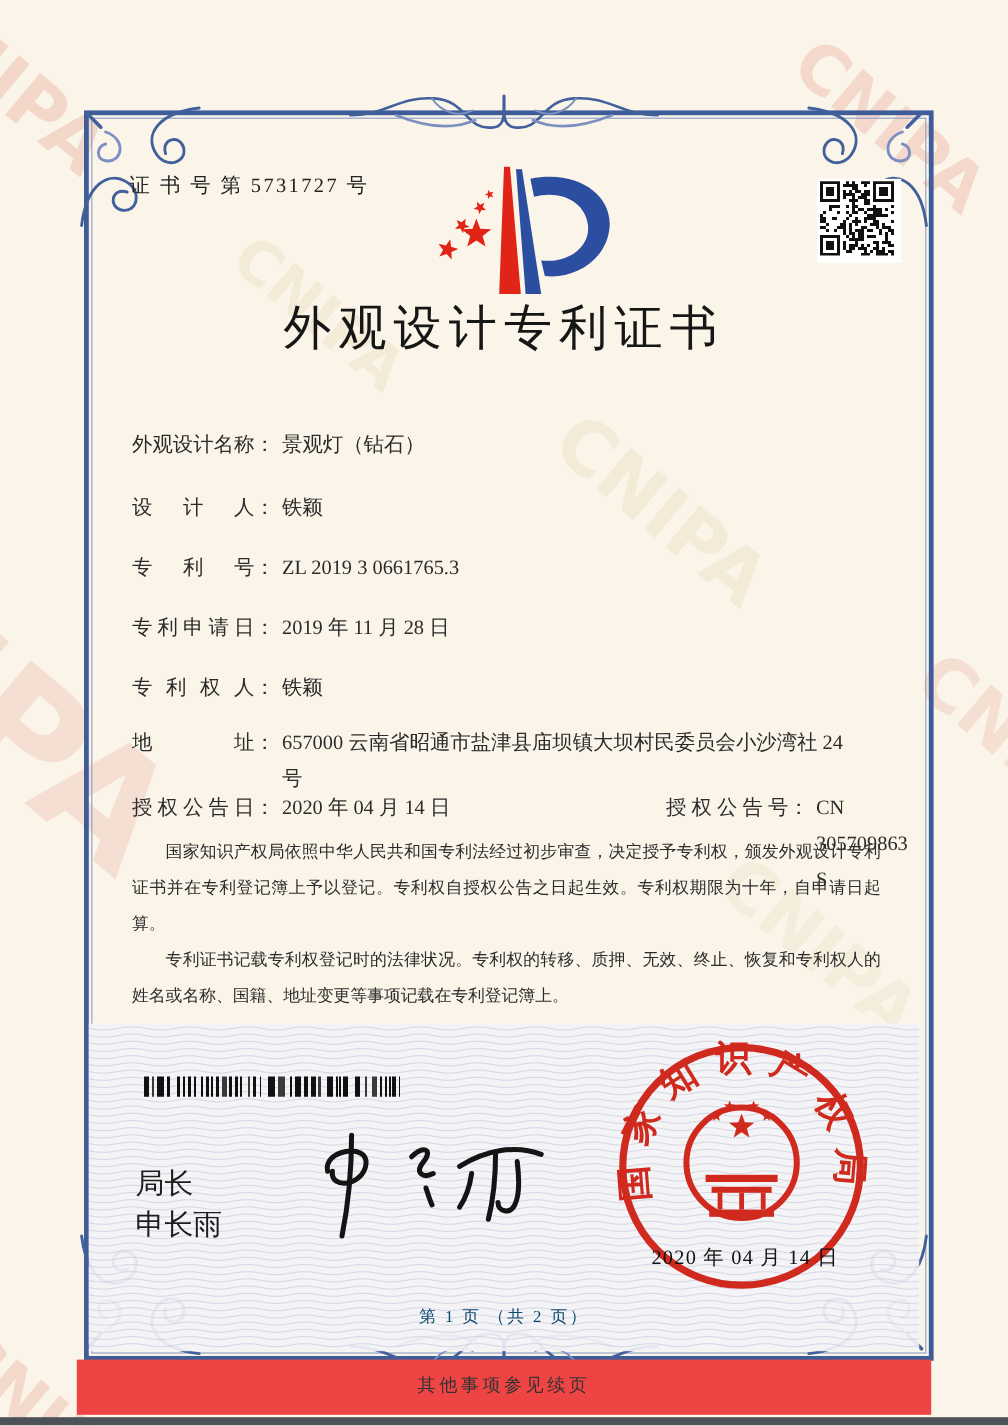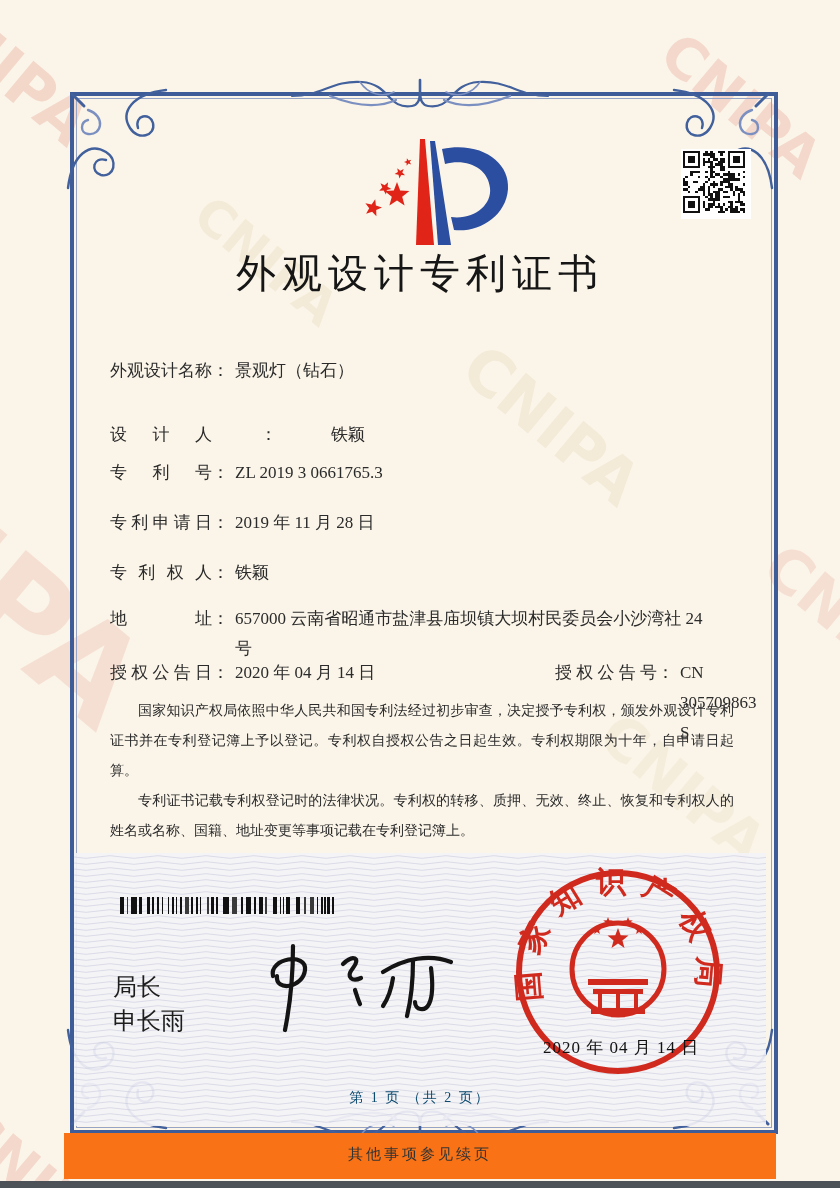--- a/index.html
+++ b/index.html
@@ -34,21 +34,21 @@
   .paras{position:absolute;left:110px;top:696px;width:624px;font-size:14px;line-height:30px;color:#2b2b2b;text-align:justify;}
   .paras p{margin:0;text-indent:2em;}
   
   .waveband{position:absolute;left:74px;top:853px;width:692px;height:273px;background:rgba(243,242,246,0.92);overflow:hidden;}
   .barcode{position:absolute;left:120px;top:897px;width:215px;height:17px;}
   .director{position:absolute;left:113px;top:970px;font-size:24px;color:#1d1d1d;line-height:34px;}
   .signature{position:absolute;left:255px;top:938px;width:210px;height:96px;}
   .seal{position:absolute;left:513px;top:867px;width:210px;height:210px;}
   .seal-date{position:absolute;left:515px;top:1036px;width:212px;text-align:center;font-size:17px;color:#111;letter-spacing:1px;}
   .page-num{position:absolute;left:70px;top:1089px;width:700px;text-align:center;font-size:14px;letter-spacing:2px;color:#0c4a6e;}
-  .bottom-strip{position:absolute;left:64px;top:1133px;width:712px;height:46px;background:#f97316;}
+  .bottom-strip{position:absolute;left:64px;top:1133px;width:712px;height:46px;background:#ef4444;}
   .cont-note{position:absolute;left:0;top:12px;width:100%;text-align:center;font-size:15px;letter-spacing:3px;color:#333;}
   .bottom-edge{position:absolute;left:0;top:1181px;width:840px;height:7px;background:#4d5158;}
 </style>
 </head>
 <body>
 
 <div class="page">
 
   <div class="wm wm-pink" style="left:-55px;top:-30px;font-size:62px;opacity:.85;">CNIPA</div>
   <div class="wm wm-pink" style="left:690px;top:20px;font-size:56px;opacity:.8;">CNIPA</div>
@@ -171,20 +171,21 @@
         <path d="M0,232 q12,2.6 24,0 q12,-2.6 24,0 q12,2.6 24,0 q12,-2.6 24,0 q12,2.6 24,0 q12,-2.6 24,0 q12,2.6 24,0 q12,-2.6 24,0 q12,2.6 24,0 q12,-2.6 24,0 q12,2.6 24,0 q12,-2.6 24,0 q12,2.6 24,0 q12,-2.6 24,0 q12,2.6 24,0 q12,-2.6 24,0 q12,2.6 24,0 q12,-2.6 24,0 q12,2.6 24,0 q12,-2.6 24,0 q12,2.6 24,0 q12,-2.6 24,0 q12,2.6 24,0 q12,-2.6 24,0 q12,2.6 24,0 q12,-2.6 24,0 q12,2.6 24,0 q12,-2.6 24,0 q12,2.6 24,0" fill="none" stroke="#b7bdd4" stroke-width="0.8" opacity="0.55"></path>
         <path d="M0,238 q12,2.6 24,0 q12,-2.6 24,0 q12,2.6 24,0 q12,-2.6 24,0 q12,2.6 24,0 q12,-2.6 24,0 q12,2.6 24,0 q12,-2.6 24,0 q12,2.6 24,0 q12,-2.6 24,0 q12,2.6 24,0 q12,-2.6 24,0 q12,2.6 24,0 q12,-2.6 24,0 q12,2.6 24,0 q12,-2.6 24,0 q12,2.6 24,0 q12,-2.6 24,0 q12,2.6 24,0 q12,-2.6 24,0 q12,2.6 24,0 q12,-2.6 24,0 q12,2.6 24,0 q12,-2.6 24,0 q12,2.6 24,0 q12,-2.6 24,0 q12,2.6 24,0 q12,-2.6 24,0 q12,2.6 24,0" fill="none" stroke="#b7bdd4" stroke-width="0.8" opacity="0.55"></path>
         <path d="M0,244 q12,2.6 24,0 q12,-2.6 24,0 q12,2.6 24,0 q12,-2.6 24,0 q12,2.6 24,0 q12,-2.6 24,0 q12,2.6 24,0 q12,-2.6 24,0 q12,2.6 24,0 q12,-2.6 24,0 q12,2.6 24,0 q12,-2.6 24,0 q12,2.6 24,0 q12,-2.6 24,0 q12,2.6 24,0 q12,-2.6 24,0 q12,2.6 24,0 q12,-2.6 24,0 q12,2.6 24,0 q12,-2.6 24,0 q12,2.6 24,0 q12,-2.6 24,0 q12,2.6 24,0 q12,-2.6 24,0 q12,2.6 24,0 q12,-2.6 24,0 q12,2.6 24,0 q12,-2.6 24,0 q12,2.6 24,0" fill="none" stroke="#b7bdd4" stroke-width="0.8" opacity="0.55"></path>
         <path d="M0,250 q12,2.6 24,0 q12,-2.6 24,0 q12,2.6 24,0 q12,-2.6 24,0 q12,2.6 24,0 q12,-2.6 24,0 q12,2.6 24,0 q12,-2.6 24,0 q12,2.6 24,0 q12,-2.6 24,0 q12,2.6 24,0 q12,-2.6 24,0 q12,2.6 24,0 q12,-2.6 24,0 q12,2.6 24,0 q12,-2.6 24,0 q12,2.6 24,0 q12,-2.6 24,0 q12,2.6 24,0 q12,-2.6 24,0 q12,2.6 24,0 q12,-2.6 24,0 q12,2.6 24,0 q12,-2.6 24,0 q12,2.6 24,0 q12,-2.6 24,0 q12,2.6 24,0 q12,-2.6 24,0 q12,2.6 24,0" fill="none" stroke="#b7bdd4" stroke-width="0.8" opacity="0.55"></path>
         <path d="M0,256 q12,2.6 24,0 q12,-2.6 24,0 q12,2.6 24,0 q12,-2.6 24,0 q12,2.6 24,0 q12,-2.6 24,0 q12,2.6 24,0 q12,-2.6 24,0 q12,2.6 24,0 q12,-2.6 24,0 q12,2.6 24,0 q12,-2.6 24,0 q12,2.6 24,0 q12,-2.6 24,0 q12,2.6 24,0 q12,-2.6 24,0 q12,2.6 24,0 q12,-2.6 24,0 q12,2.6 24,0 q12,-2.6 24,0 q12,2.6 24,0 q12,-2.6 24,0 q12,2.6 24,0 q12,-2.6 24,0 q12,2.6 24,0 q12,-2.6 24,0 q12,2.6 24,0 q12,-2.6 24,0 q12,2.6 24,0" fill="none" stroke="#b7bdd4" stroke-width="0.8" opacity="0.55"></path>
         <path d="M0,262 q12,2.6 24,0 q12,-2.6 24,0 q12,2.6 24,0 q12,-2.6 24,0 q12,2.6 24,0 q12,-2.6 24,0 q12,2.6 24,0 q12,-2.6 24,0 q12,2.6 24,0 q12,-2.6 24,0 q12,2.6 24,0 q12,-2.6 24,0 q12,2.6 24,0 q12,-2.6 24,0 q12,2.6 24,0 q12,-2.6 24,0 q12,2.6 24,0 q12,-2.6 24,0 q12,2.6 24,0 q12,-2.6 24,0 q12,2.6 24,0 q12,-2.6 24,0 q12,2.6 24,0 q12,-2.6 24,0 q12,2.6 24,0 q12,-2.6 24,0 q12,2.6 24,0 q12,-2.6 24,0 q12,2.6 24,0" fill="none" stroke="#b7bdd4" stroke-width="0.8" opacity="0.55"></path>
         <path d="M0,268 q12,2.6 24,0 q12,-2.6 24,0 q12,2.6 24,0 q12,-2.6 24,0 q12,2.6 24,0 q12,-2.6 24,0 q12,2.6 24,0 q12,-2.6 24,0 q12,2.6 24,0 q12,-2.6 24,0 q12,2.6 24,0 q12,-2.6 24,0 q12,2.6 24,0 q12,-2.6 24,0 q12,2.6 24,0 q12,-2.6 24,0 q12,2.6 24,0 q12,-2.6 24,0 q12,2.6 24,0 q12,-2.6 24,0 q12,2.6 24,0 q12,-2.6 24,0 q12,2.6 24,0 q12,-2.6 24,0 q12,2.6 24,0 q12,-2.6 24,0 q12,2.6 24,0 q12,-2.6 24,0 q12,2.6 24,0" fill="none" stroke="#b7bdd4" stroke-width="0.8" opacity="0.55"></path>
       </svg>
   </div>
 
+  <div class="cert-number">证 书 号 第 5731727 号</div>
 
   <div class="logo">
     <svg viewBox="0 0 175 115" width="175" height="115">
       <g id="logo-stars" fill="#e02418">
           <polygon points="47.0,49.0 50.2,57.6 59.4,58.0 52.2,63.7 54.6,72.5 47.0,67.5 39.4,72.5 41.8,63.7 34.6,58.0 43.8,57.6"></polygon>
           <polygon points="25.2,66.3 25.9,72.6 32.0,74.4 26.2,77.0 26.4,83.3 22.1,78.7 16.1,80.8 19.2,75.3 15.4,70.2 21.6,71.5"></polygon>
           <polygon points="38.1,49.3 37.5,53.8 41.4,56.1 36.9,57.0 35.9,61.4 33.7,57.4 29.2,57.8 32.3,54.5 30.5,50.3 34.6,52.3"></polygon>
           <polygon points="53.7,35.9 52.3,39.5 55.0,42.2 51.2,42.0 49.4,45.5 48.5,41.7 44.6,41.1 47.9,39.1 47.3,35.2 50.2,37.7"></polygon>
           <polygon points="61.3,26.8 59.7,29.1 61.2,31.5 58.5,30.6 56.6,32.8 56.6,29.9 54.0,28.9 56.7,28.0 56.9,25.2 58.6,27.4"></polygon>
         </g>
@@ -403,21 +404,21 @@
       </svg>
   </div>
 
   <div class="title">外观设计专利证书</div>
 
   <div class="frow" style="top:356px;">
     <span class="flabel">外观设计名称</span>
       <span class="fcolon">：</span>
       <span class="fvalue">景观灯（钻石）</span>
   </div>
-  <div class="frow" style="top:420px;gap:48px;">
+  <div class="frow" style="top:408px;">
     <span class="flabel">设计人</span>
       <span class="fcolon">：</span>
       <span class="fvalue">铁颖</span>
   </div>
   <div class="frow" style="top:458px;">
     <span class="flabel">专利号</span>
       <span class="fcolon">：</span>
       <span class="fvalue">ZL 2019 3 0661765.3</span>
   </div>
   <div class="frow" style="top:508px;">

